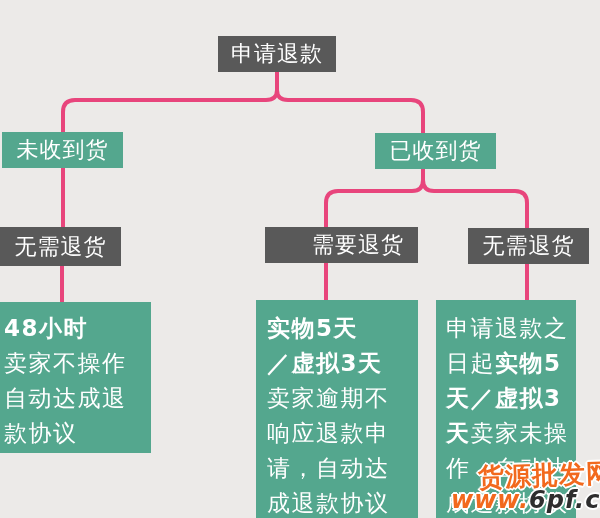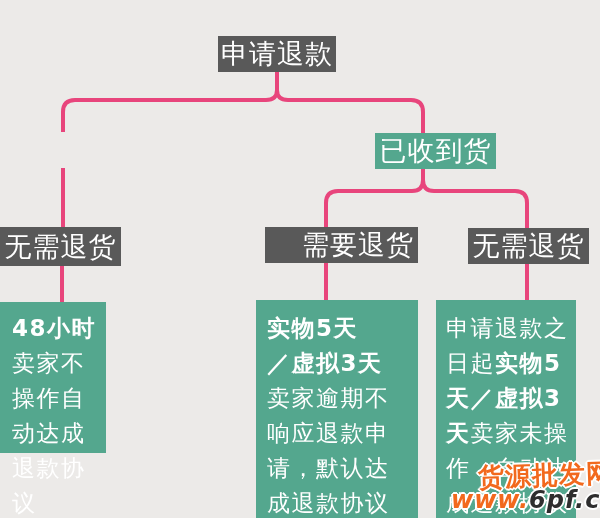--- a/index.html
+++ b/index.html
@@ -28,21 +28,21 @@
     fill: none;
     stroke: var(--connector, #e8487e);
     stroke-width: 4;
   }
   .node {
     position: absolute;
     display: flex;
     align-items: center;
     justify-content: center;
     color: var(--boxText, #ffffff);
-    font-size: 27px;
+    font-size: 22px;
     letter-spacing: 1px;
     font-weight: 400;
     white-space: nowrap;
   }
   .node.dark  { background: var(--nodeDark, #595959); }
   .node.green { background: var(--nodeGreen, #54a78e); }
 
   .n-root            { left: 218px; top: 36px;  width: 118px; height: 36px; }
   .n-not-received    { left: 2px;   top: 132px; width: 121px; height: 36px; }
   .n-received        { left: 375px; top: 133px; width: 121px; height: 36px; }
@@ -54,21 +54,21 @@
     position: absolute;
     box-sizing: border-box;
     background: var(--nodeGreen, #54a78e);
     color: var(--boxText, #ffffff);
     font-size: 23px;
     line-height: 35px;
     letter-spacing: 1.5px;
     word-break: break-all;
   }
   .outcome .seg-bold { font-weight: bold; }
-  .o-left   { left: 0px;   top: 302px; width: 106px; height: 151px; padding: 9px 5px 0 12px; }
+  .o-left   { left: 0px;   top: 302px; width: 151px; height: 151px; padding: 9px 5px 0 4px; }
   .o-left .seg-bold   { display: block; }
   .o-middle { left: 256px; top: 300px; width: 162px; height: 247px; padding: 11px 8px 0 11px; }
   .o-middle .seg-bold { display: block; white-space: pre-line; }
   .o-right  { left: 436px; top: 300px; width: 140px; height: 218px; padding: 11px 6px 0 10px; }
 
   .wm-name {
     position: absolute;
     left: 478px; top: 458px;
     font-size: 26px;
     font-weight: bold;
@@ -104,36 +104,37 @@
     <path d="M63 168 L63 227"></path>
     <path d="M62 266 L62 302"></path>
     <path d="M423 169 L423 180 Q423 191 412 191 L338 191 Q326 191 326 203 L326 227"></path>
     <path d="M423 180 Q423 191 434 191 L515 191 Q527 191 527 203 L527 228"></path>
     <path d="M326 263 L326 300"></path>
     <path d="M527 264 L527 300"></path>
   </svg>
 
   <div class="node dark n-root">申请退款</div>
 
+  <div class="node green n-not-received">未收到货</div>
 
   <div class="node green n-received">已收到货</div>
 
   <div class="node dark n-no-return-left">无需退货</div>
 
   <div class="node dark n-need-return">需要退货</div>
 
   <div class="node dark n-no-return-right">无需退货</div>
 
   <div class="outcome o-left">
     <span class="seg-pre"></span><span class="seg-bold">48小时</span><span class="seg-post">卖家不操作自动达成退款协议</span>
   </div>
 
   <div class="outcome o-middle">
     <span class="seg-pre"></span><span class="seg-bold">实物5天
-／虚拟3天</span><span class="seg-post">卖家逾期不响应退款申请，默认达成退款协议</span>
+／虚拟3天</span><span class="seg-post">卖家逾期不响应退款申请，自动达成退款协议</span>
   </div>
 
   <div class="outcome o-right">
     <span class="seg-pre">申请退款之日起</span><span class="seg-bold">实物5天／虚拟3天</span><span class="seg-post">卖家未操作，自动达成退款协议</span>
   </div>
 
   <div class="wm-name">货源批发网</div>
 
   <div class="wm-url">
     <span class="www">www.</span><span class="rest">6pf.cn</span>

